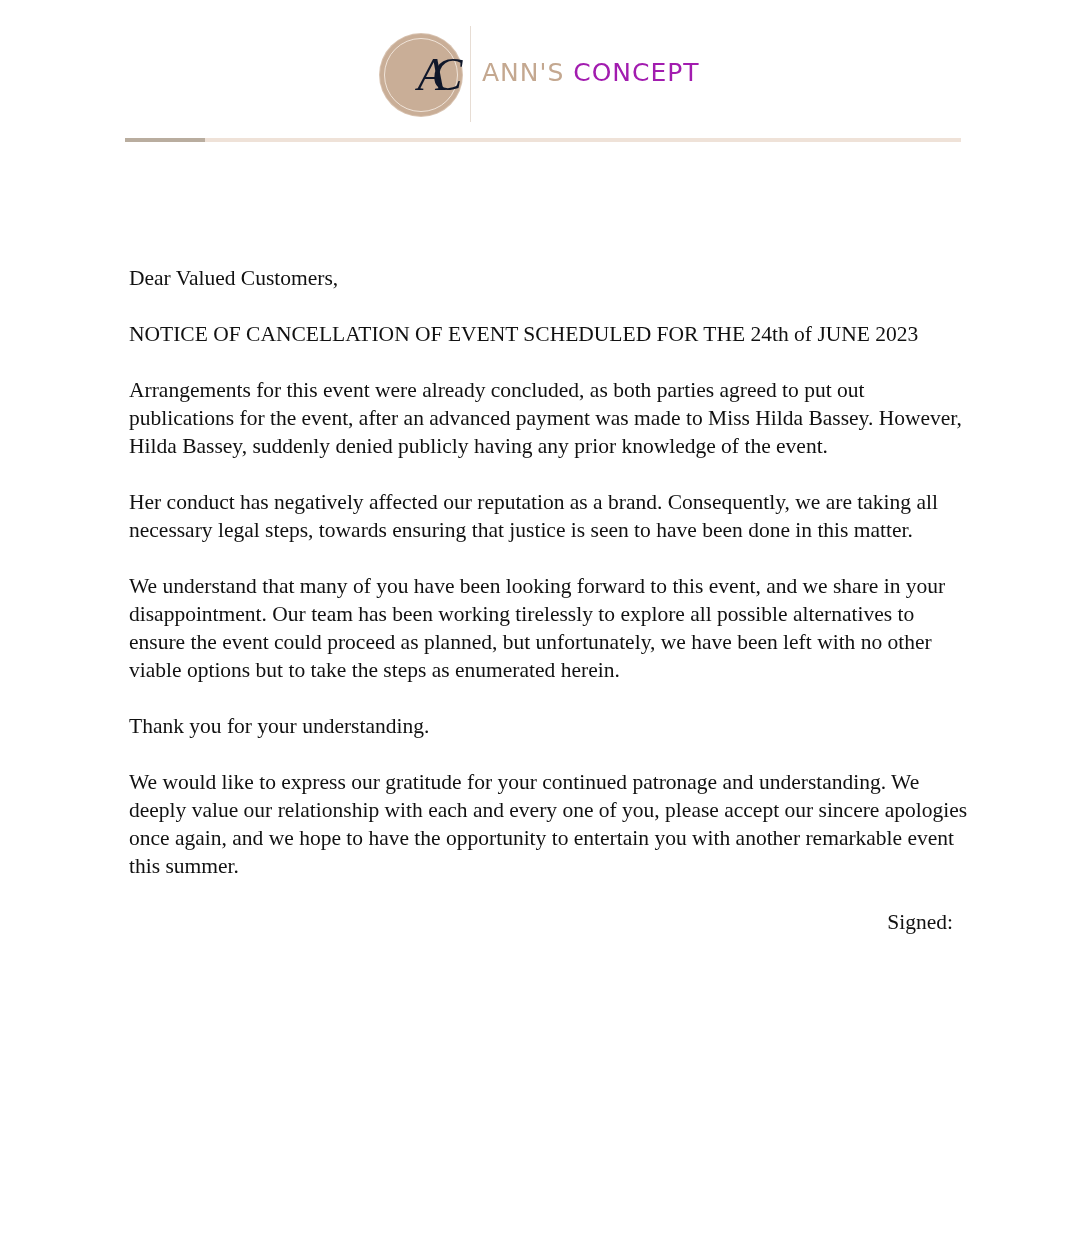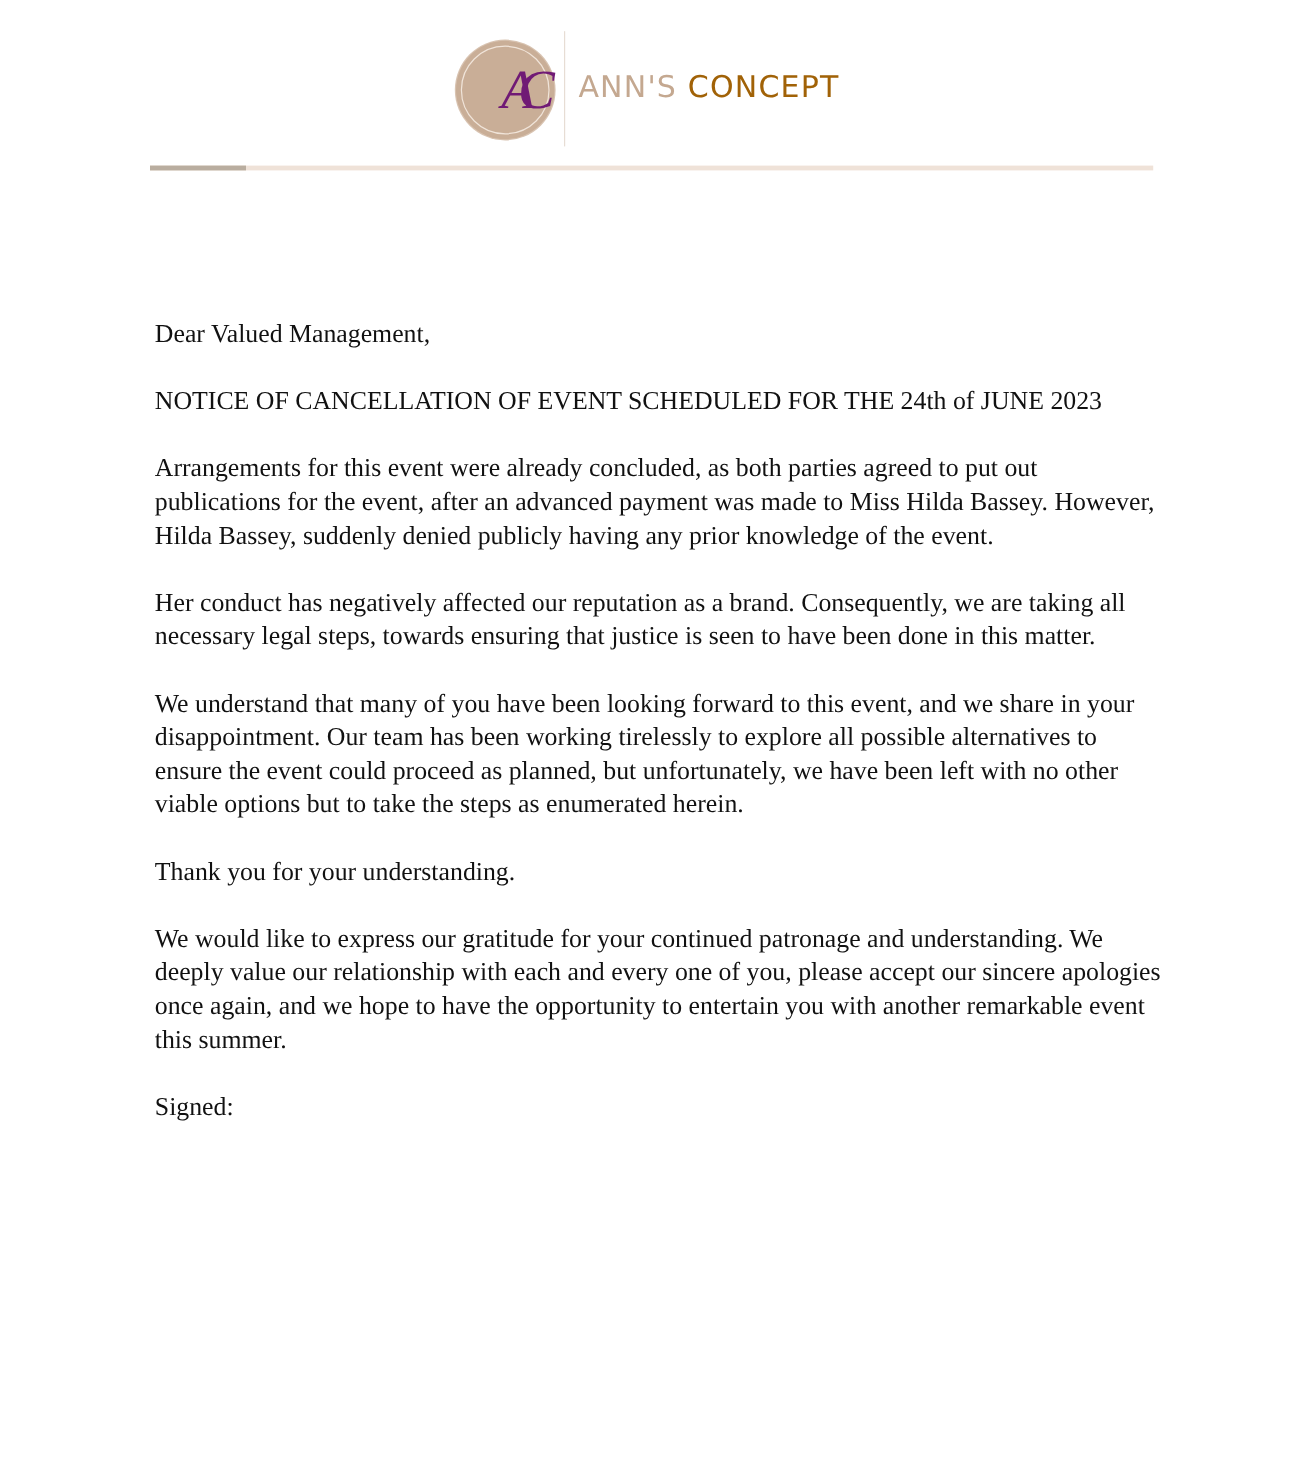--- a/index.html
+++ b/index.html
@@ -4,34 +4,34 @@
 <style>
   html, body { margin: 0; padding: 0; background: #ffffff; }
   body { width: 1080px; height: 1236px; position: relative; overflow: hidden;
          font-family: "Liberation Serif", "DejaVu Serif", serif; color: #111; }
   .header { position: absolute; top: 26px; left: 0; width: 1080px; height: 100px; }
   .logo-circle { position: absolute; left: 380px; top: 8px; width: 82px; height: 82px;
                  border-radius: 50%; background: #c9ae97; box-shadow: 0 0 0 1px #d8c3b1; }
   .logo-circle .ring { position: absolute; left: 4px; top: 4px; width: 72px; height: 72px;
                  border-radius: 50%; border: 1px solid #f0e4d9; }
   .logo-mono { position: absolute; left: 0; top: 14px; width: 106px; text-align: center;
-               font-family: "Liberation Serif", serif; font-size: 46px; color: #701a75;
+               font-family: "Liberation Serif", serif; font-size: 46px; color: #0f172a;
                letter-spacing: -14px; font-style: italic; }
   .divider-v { position: absolute; left: 470px; top: 0; width: 1px; height: 96px; background: #e7ddd4; }
   .brand { position: absolute; left: 482px; top: 32px; font-family: "DejaVu Sans", sans-serif;
            font-size: 25px; color: #c4a890; letter-spacing: 1px; }
   .brand b { font-weight: normal; }
-  .brand span.light { font-weight: normal; color: #a16207; }
+  .brand span.light { font-weight: normal; color: #a21caf; }
   .rule { position: absolute; top: 138px; left: 125px; width: 836px; height: 4px; background: #efe2d8; }
   .rule .accent { position: absolute; left: 0; top: 0; width: 80px; height: 4px; background: #b9ad9f; }
   .letter { position: absolute; left: 129px; top: 264px; width: 840px;
             font-size: 21.5px; line-height: 28px; }
   .letter p { margin: 0 0 28px 0; }
   .letter .title { font-weight: normal; }
-  .letter .sig { margin: 0; }
+  .letter .sig { margin: 16px; text-align: right; }
 </style>
 </head>
 <body>
 
 <div class="header">
   <div class="logo-circle">
     <div class="ring"></div>
     <div class="logo-mono">AC</div>
   </div>
   <div class="divider-v"></div>
@@ -39,21 +39,21 @@
     <b>ANN'S</b>
     <span class="light">CONCEPT</span>
   </div>
 </div>
 
 <div class="rule">
   <div class="accent"></div>
 </div>
 
 <div class="letter">
-  <p>Dear Valued Management,</p>
+  <p>Dear Valued Customers,</p>
   <p class="title">NOTICE OF CANCELLATION OF EVENT SCHEDULED FOR THE 24th of JUNE 2023</p>
   <p>Arrangements for this event were already concluded, as both parties agreed to put out publications for the event, after an advanced payment was made to Miss Hilda Bassey. However, Hilda Bassey, suddenly denied publicly having any prior knowledge of the event.</p>
   <p>Her conduct  has negatively affected our reputation as a brand. Consequently, we are taking  all necessary legal steps, towards ensuring that justice is seen to have been done in this matter.</p>
   <p>We understand that many of you have been looking forward to this event, and we share in your disappointment. Our team has been working tirelessly to explore all possible alternatives to ensure the event could proceed as planned, but unfortunately, we have been left with no  other viable options but to take the steps as enumerated herein.</p>
   <p>Thank you for your understanding.</p>
   <p>We would like to express our gratitude for your continued patronage and understanding. We deeply value our relationship with each and every one of you, please accept our sincere apologies once again, and we hope to have the opportunity to entertain you with another remarkable event this summer.</p>
   <p class="sig">Signed:</p>
 </div>
 
 </body></html>

